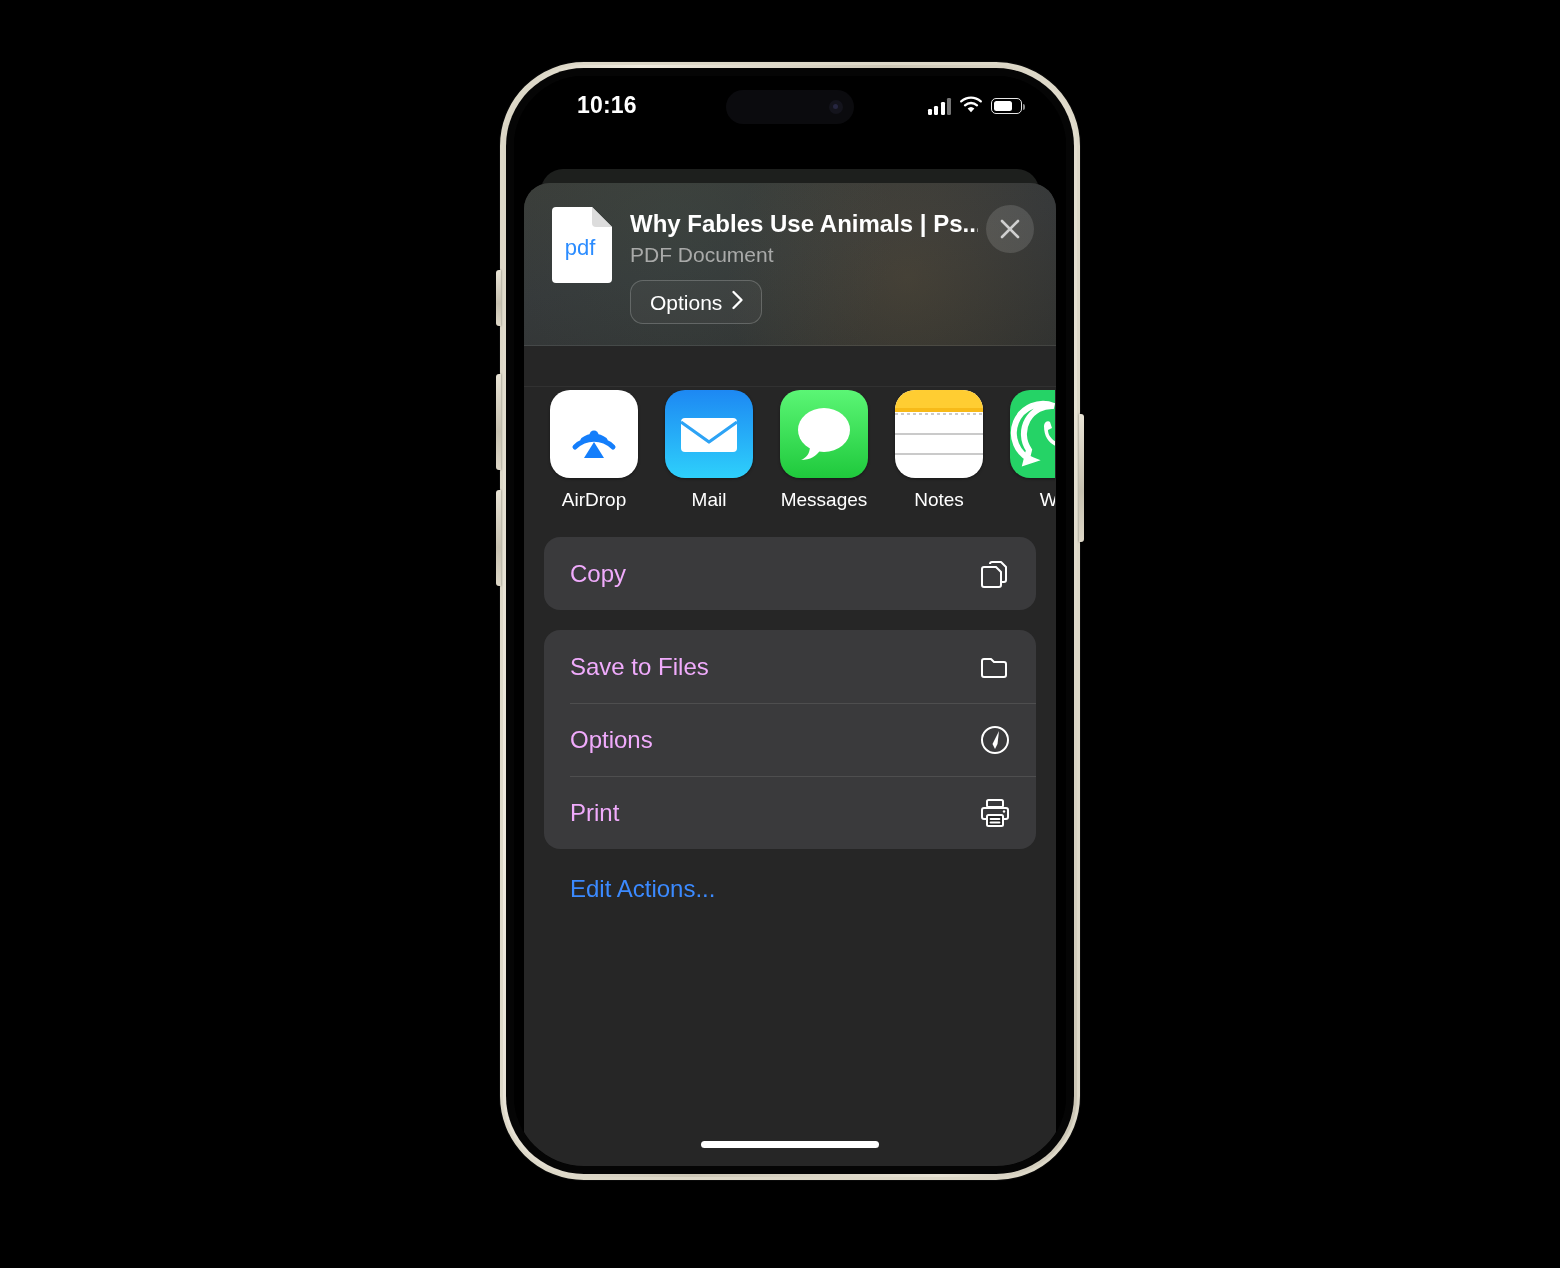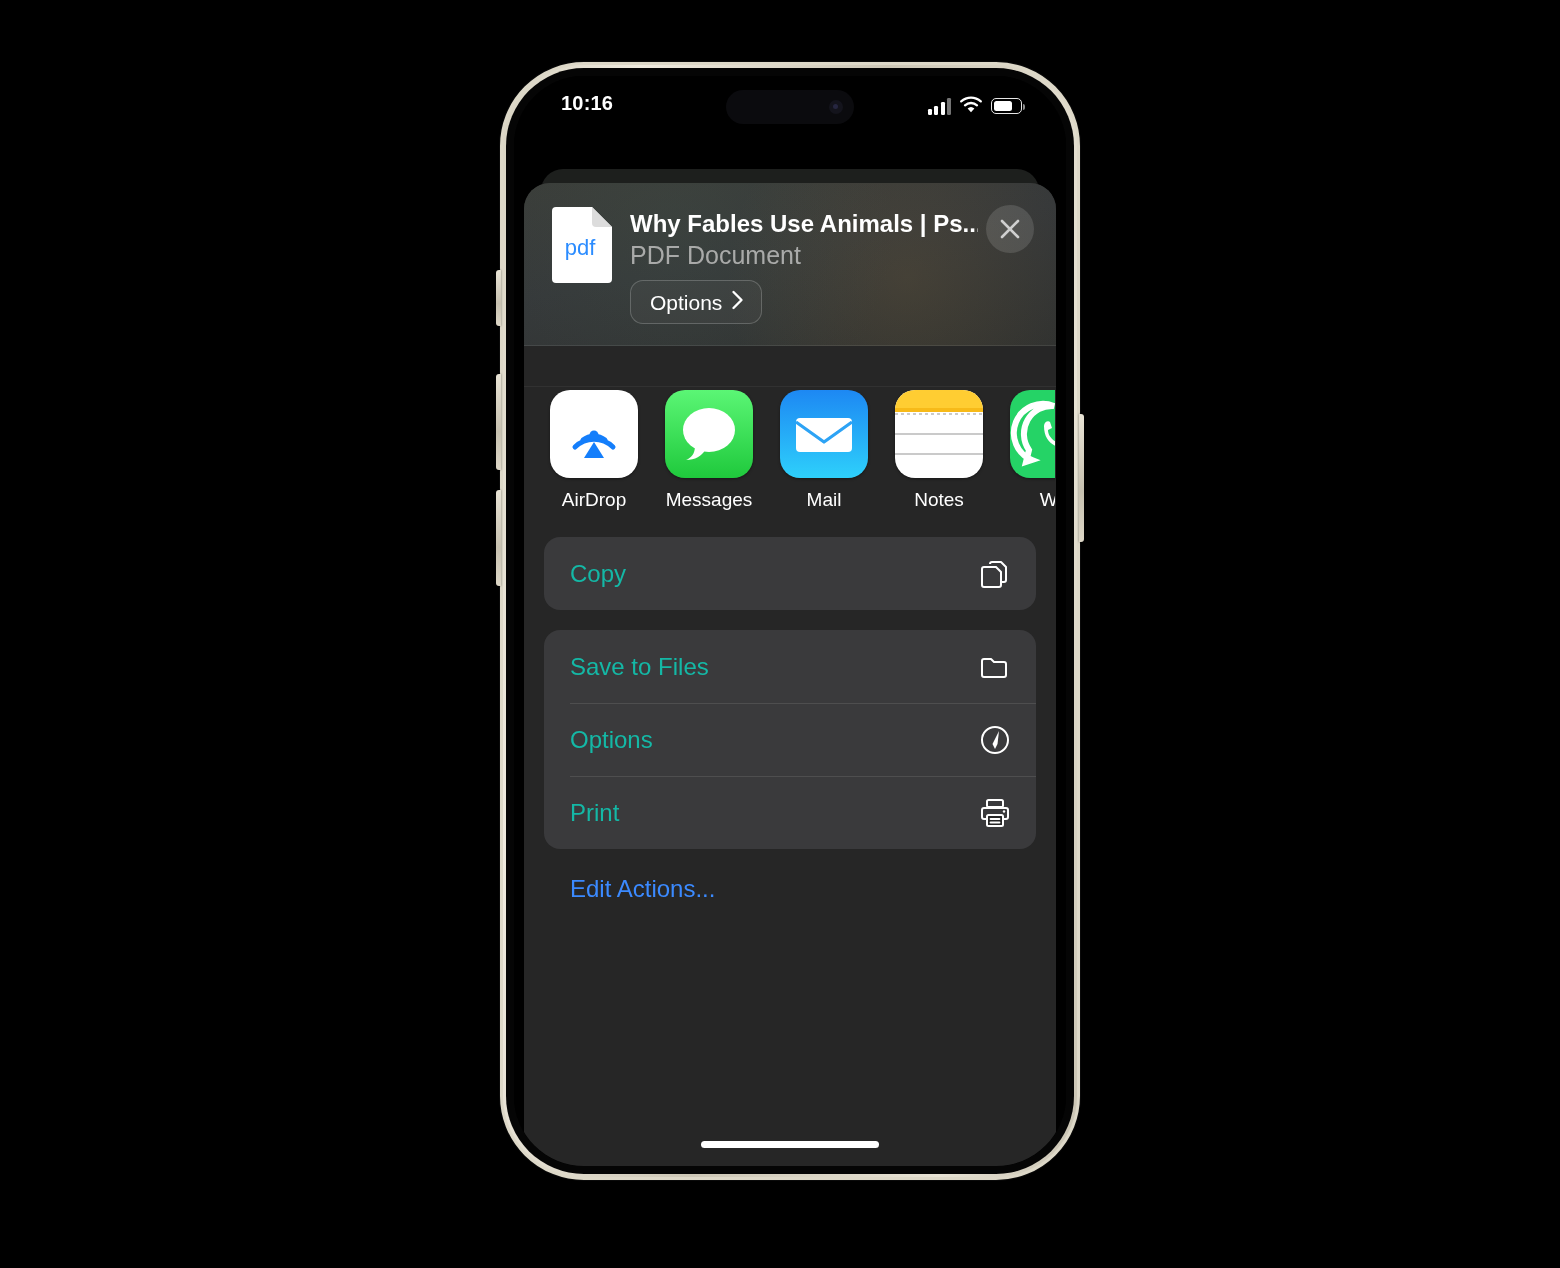--- a/index.html
+++ b/index.html
@@ -107,24 +107,24 @@
   #status-bar {
     position: absolute;
     left: 0; top: 0;
     width: 552px;
     height: 58px;
     z-index: 40;
     pointer-events: none;
   }
   #status-time {
     position: absolute;
-    left: 47px;
+    left: 63px;
     top: 16px;
     color: #fff;
-    font-size: 20px;
+    font-size: 23px;
     font-weight: bold;
     letter-spacing: 0.2px;
   }
   #status-right {
     position: absolute;
     right: 44px;
     top: 19px;
     display: flex;
     align-items: center;
     gap: 8px;
@@ -254,21 +254,21 @@
   #file-title {
     color: #ffffff;
     font-size: 24px;
     font-weight: bold;
     line-height: 30px;
     white-space: nowrap;
     overflow: hidden;
   }
   #file-subtitle {
     color: #a9aaa9;
-    font-size: 25px;
+    font-size: 21px;
     line-height: 28px;
     margin-top: 2px;
   }
   #options-button {
     position: absolute;
     left: 106px;
     top: 97px;
     height: 44px;
     padding: 0 17px 0 19px;
     display: flex;
@@ -358,21 +358,21 @@
   .action-row + .action-row::before {
     content: "";
     position: absolute;
     left: 26px;
     right: 0;
     top: 0;
     height: 1px;
     background: rgba(255,255,255,0.10);
   }
   .action-label {
-    color: #14b8a6;
+    color: #f0abfc;
     font-size: 24px;
     flex: 1;
     line-height: 28px;
   }
   .action-icon {
     width: 34px;
     height: 34px;
     display: flex;
     align-items: center;
     justify-content: center;
@@ -464,37 +464,37 @@
                     <path d="M33 50 A18 18 0 0 1 55 50"></path>
                   </g>
                   <circle cx="44" cy="45" r="4.5" fill="#147efb"></circle>
                   <path d="M44 52 L34 68 L54 68 Z" fill="#147efb"></path>
                 </svg>
               </div>
               <div class="app-label">AirDrop</div>
             </div>
 
             <div class="app-item">
+              <div class="app-tile" style="background:linear-gradient(180deg,#1d88f3,#2ed0fb);">
+                <svg width="88" height="88" viewBox="0 0 88 88">
+                  <rect x="16" y="28" width="56" height="34" rx="4" fill="#ffffff"></rect>
+                  <path d="M16 32 L44 52 L72 32" fill="none" stroke="#2da3f5" stroke-width="3.2" stroke-linejoin="round"></path>
+                </svg>
+              </div>
+              <div class="app-label">Mail</div>
+            </div>
+
+            <div class="app-item">
               <div class="app-tile" style="background:linear-gradient(180deg,#5bf675,#1fc93c);">
                 <svg width="88" height="88" viewBox="0 0 88 88">
                   <ellipse cx="44" cy="40" rx="26" ry="22" fill="#ffffff"></ellipse>
                   <path d="M30 56 C30 64 26 68 21 70 C30 70 37 66 40 60 Z" fill="#ffffff"></path>
                 </svg>
               </div>
               <div class="app-label">Messages</div>
-            </div>
-
-            <div class="app-item">
-              <div class="app-tile" style="background:linear-gradient(180deg,#1d88f3,#2ed0fb);">
-                <svg width="88" height="88" viewBox="0 0 88 88">
-                  <rect x="16" y="28" width="56" height="34" rx="4" fill="#ffffff"></rect>
-                  <path d="M16 32 L44 52 L72 32" fill="none" stroke="#2da3f5" stroke-width="3.2" stroke-linejoin="round"></path>
-                </svg>
-              </div>
-              <div class="app-label">Mail</div>
             </div>
 
             <div class="app-item">
               <div class="app-tile" style="background:#ffffff;">
                 <svg width="88" height="88" viewBox="0 0 88 88">
                   <rect x="0" y="0" width="88" height="22" fill="#ffcd32"></rect>
                   <rect x="0" y="18" width="88" height="4" fill="#f0a800" opacity="0.5"></rect>
                   <g stroke="#b9b9b9" stroke-width="1.4">
                     <line x1="0" y1="24" x2="88" y2="24" stroke-dasharray="3 3"></line>
                     <line x1="0" y1="44" x2="88" y2="44"></line>

